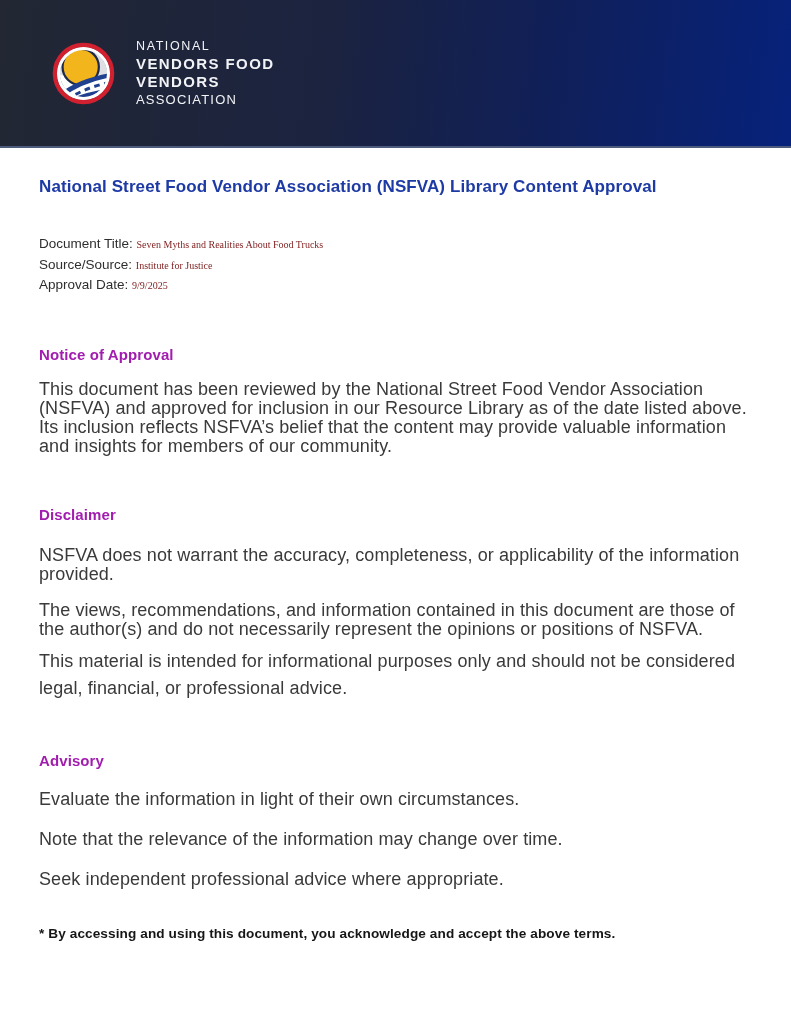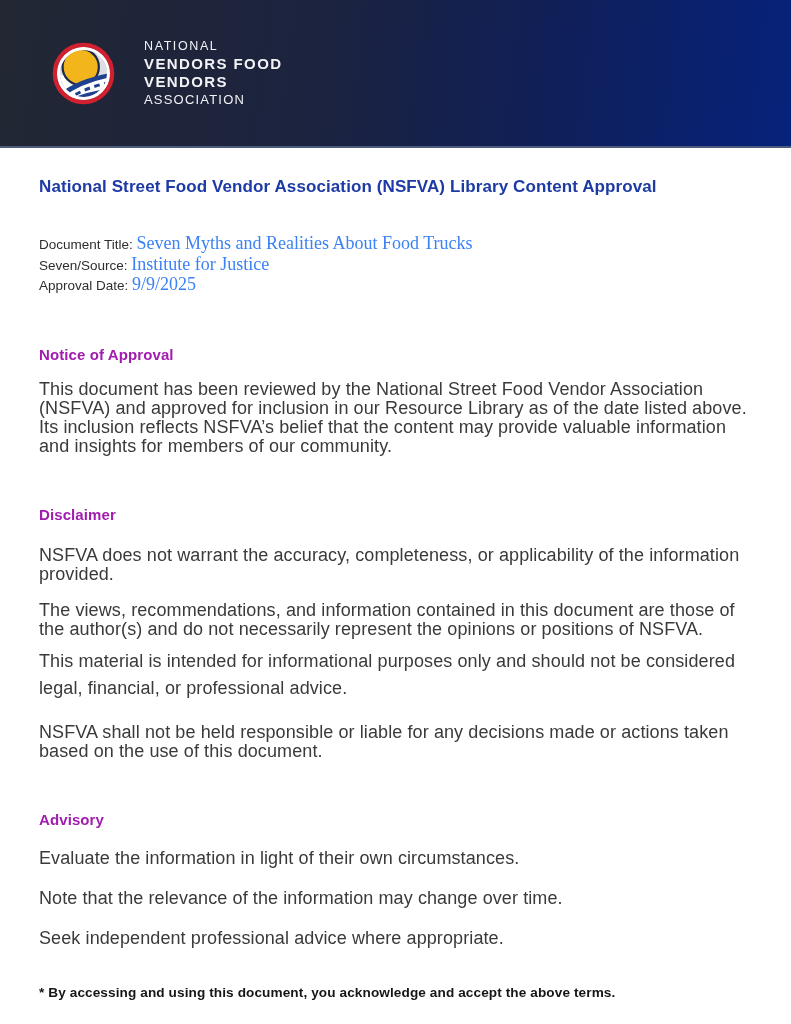--- a/index.html
+++ b/index.html
@@ -17,21 +17,21 @@
 
   
   .banner {
     height: 148px;
     background: linear-gradient(97deg, #222733 0%, #1b2340 42%, #101f57 68%, #06227b 100%);
     border-bottom: 2px solid #4d5b7d;
     display: flex;
     align-items: center;
     padding-left: 50px;
   }
-  .logo-wrap { display: flex; align-items: center; gap: 27px; }
+  .logo-wrap { display: flex; align-items: center; gap: 19px; }
   .logo-badge { width: 67px; height: 67px; display: block; }
   .logo-text { color: #f2f3f6; line-height: 1; }
   .logo-text .lt1 { font-size: 12.5px; font-weight: 400; letter-spacing: 1.6px; margin-bottom: 4px; }
   .logo-text .lt2 { font-size: 15px;   font-weight: 700; letter-spacing: 1.4px; margin-bottom: 3px; }
   .logo-text .lt3 { font-size: 15px;   font-weight: 700; letter-spacing: 1.4px; margin-bottom: 4px; }
   .logo-text .lt4 { font-size: 13px; font-weight: 400; letter-spacing: 1.2px; }
 
   
   .content { padding: 0 40px 0 39px; }
 
@@ -39,21 +39,21 @@
     margin-top: 29px;
     font-size: 17px;
     font-weight: 700;
     color: #1d3aa5;
     letter-spacing: 0.1px;
   }
 
   .meta { margin-top: 37px; }
   .meta-row { font-size: 13.5px; line-height: 19.5px; color: #2e2e2e; }
   .meta-label { font-family: "Liberation Sans", sans-serif; color: #2e2e2e; }
-  .meta-value { font-family: "Liberation Serif", serif; color: #3b82f6; font-size: 18px; }
+  .meta-value { font-family: "Liberation Serif", serif; color: #7f1d1d; font-size: 10px; }
 
   h2.section-heading {
     font-size: 15px;
     font-weight: 700;
     color: #a21caf;
     letter-spacing: 0.1px;
   }
   .sec-notice h2 { margin-top: 50px; }
   .sec-disclaimer h2 { margin-top: 50px; }
   .sec-advisory h2 { margin-top: 50px; }
@@ -125,40 +125,39 @@
   <main class="content">
 
     <h1 class="doc-title">National Street Food Vendor Association (NSFVA) Library Content Approval</h1>
 
     <div class="meta">
       <div class="meta-row">
         <span class="meta-label">Document Title:</span>
         <span class="meta-value">Seven Myths and Realities About Food Trucks</span>
       </div>
       <div class="meta-row">
-        <span class="meta-label">Seven/Source:</span>
+        <span class="meta-label">Source/Source:</span>
         <span class="meta-value">Institute for Justice</span>
       </div>
       <div class="meta-row">
         <span class="meta-label">Approval Date:</span>
         <span class="meta-value">9/9/2025</span>
       </div>
     </div>
 
     <section class="sec-notice">
       <h2 class="section-heading">Notice of Approval</h2>
       <p class="body-text">This document has been reviewed by the National Street Food Vendor Association (NSFVA) and approved for inclusion in our Resource Library as of the date listed above. Its inclusion reflects NSFVA’s belief that the content may provide valuable information and insights for members of our community.</p>
     </section>
 
     <section class="sec-disclaimer">
       <h2 class="section-heading">Disclaimer</h2>
       <p class="body-text p2">NSFVA does not warrant the accuracy, completeness, or applicability of the information provided.</p>
       <p class="body-text p1">The views, recommendations, and information contained in this document are those of the author(s) and do not necessarily represent the opinions or positions of NSFVA.</p>
       <p class="body-text p3">This material is intended for informational purposes only and should not be considered legal, financial, or professional advice.</p>
-      <p class="body-text p4">NSFVA shall not be held responsible or liable for any decisions made or actions taken based on the use of this document.</p>
     </section>
 
     <section class="sec-advisory">
       <h2 class="section-heading">Advisory</h2>
       <p class="body-text">Evaluate the information in light of their own circumstances.</p>
       <p class="body-text">Note that the relevance of the information may change over time.</p>
       <p class="body-text">Seek independent professional advice where appropriate.</p>
     </section>
 
     <p class="footer-terms">* By accessing and using this document, you acknowledge and accept the above terms.</p>

